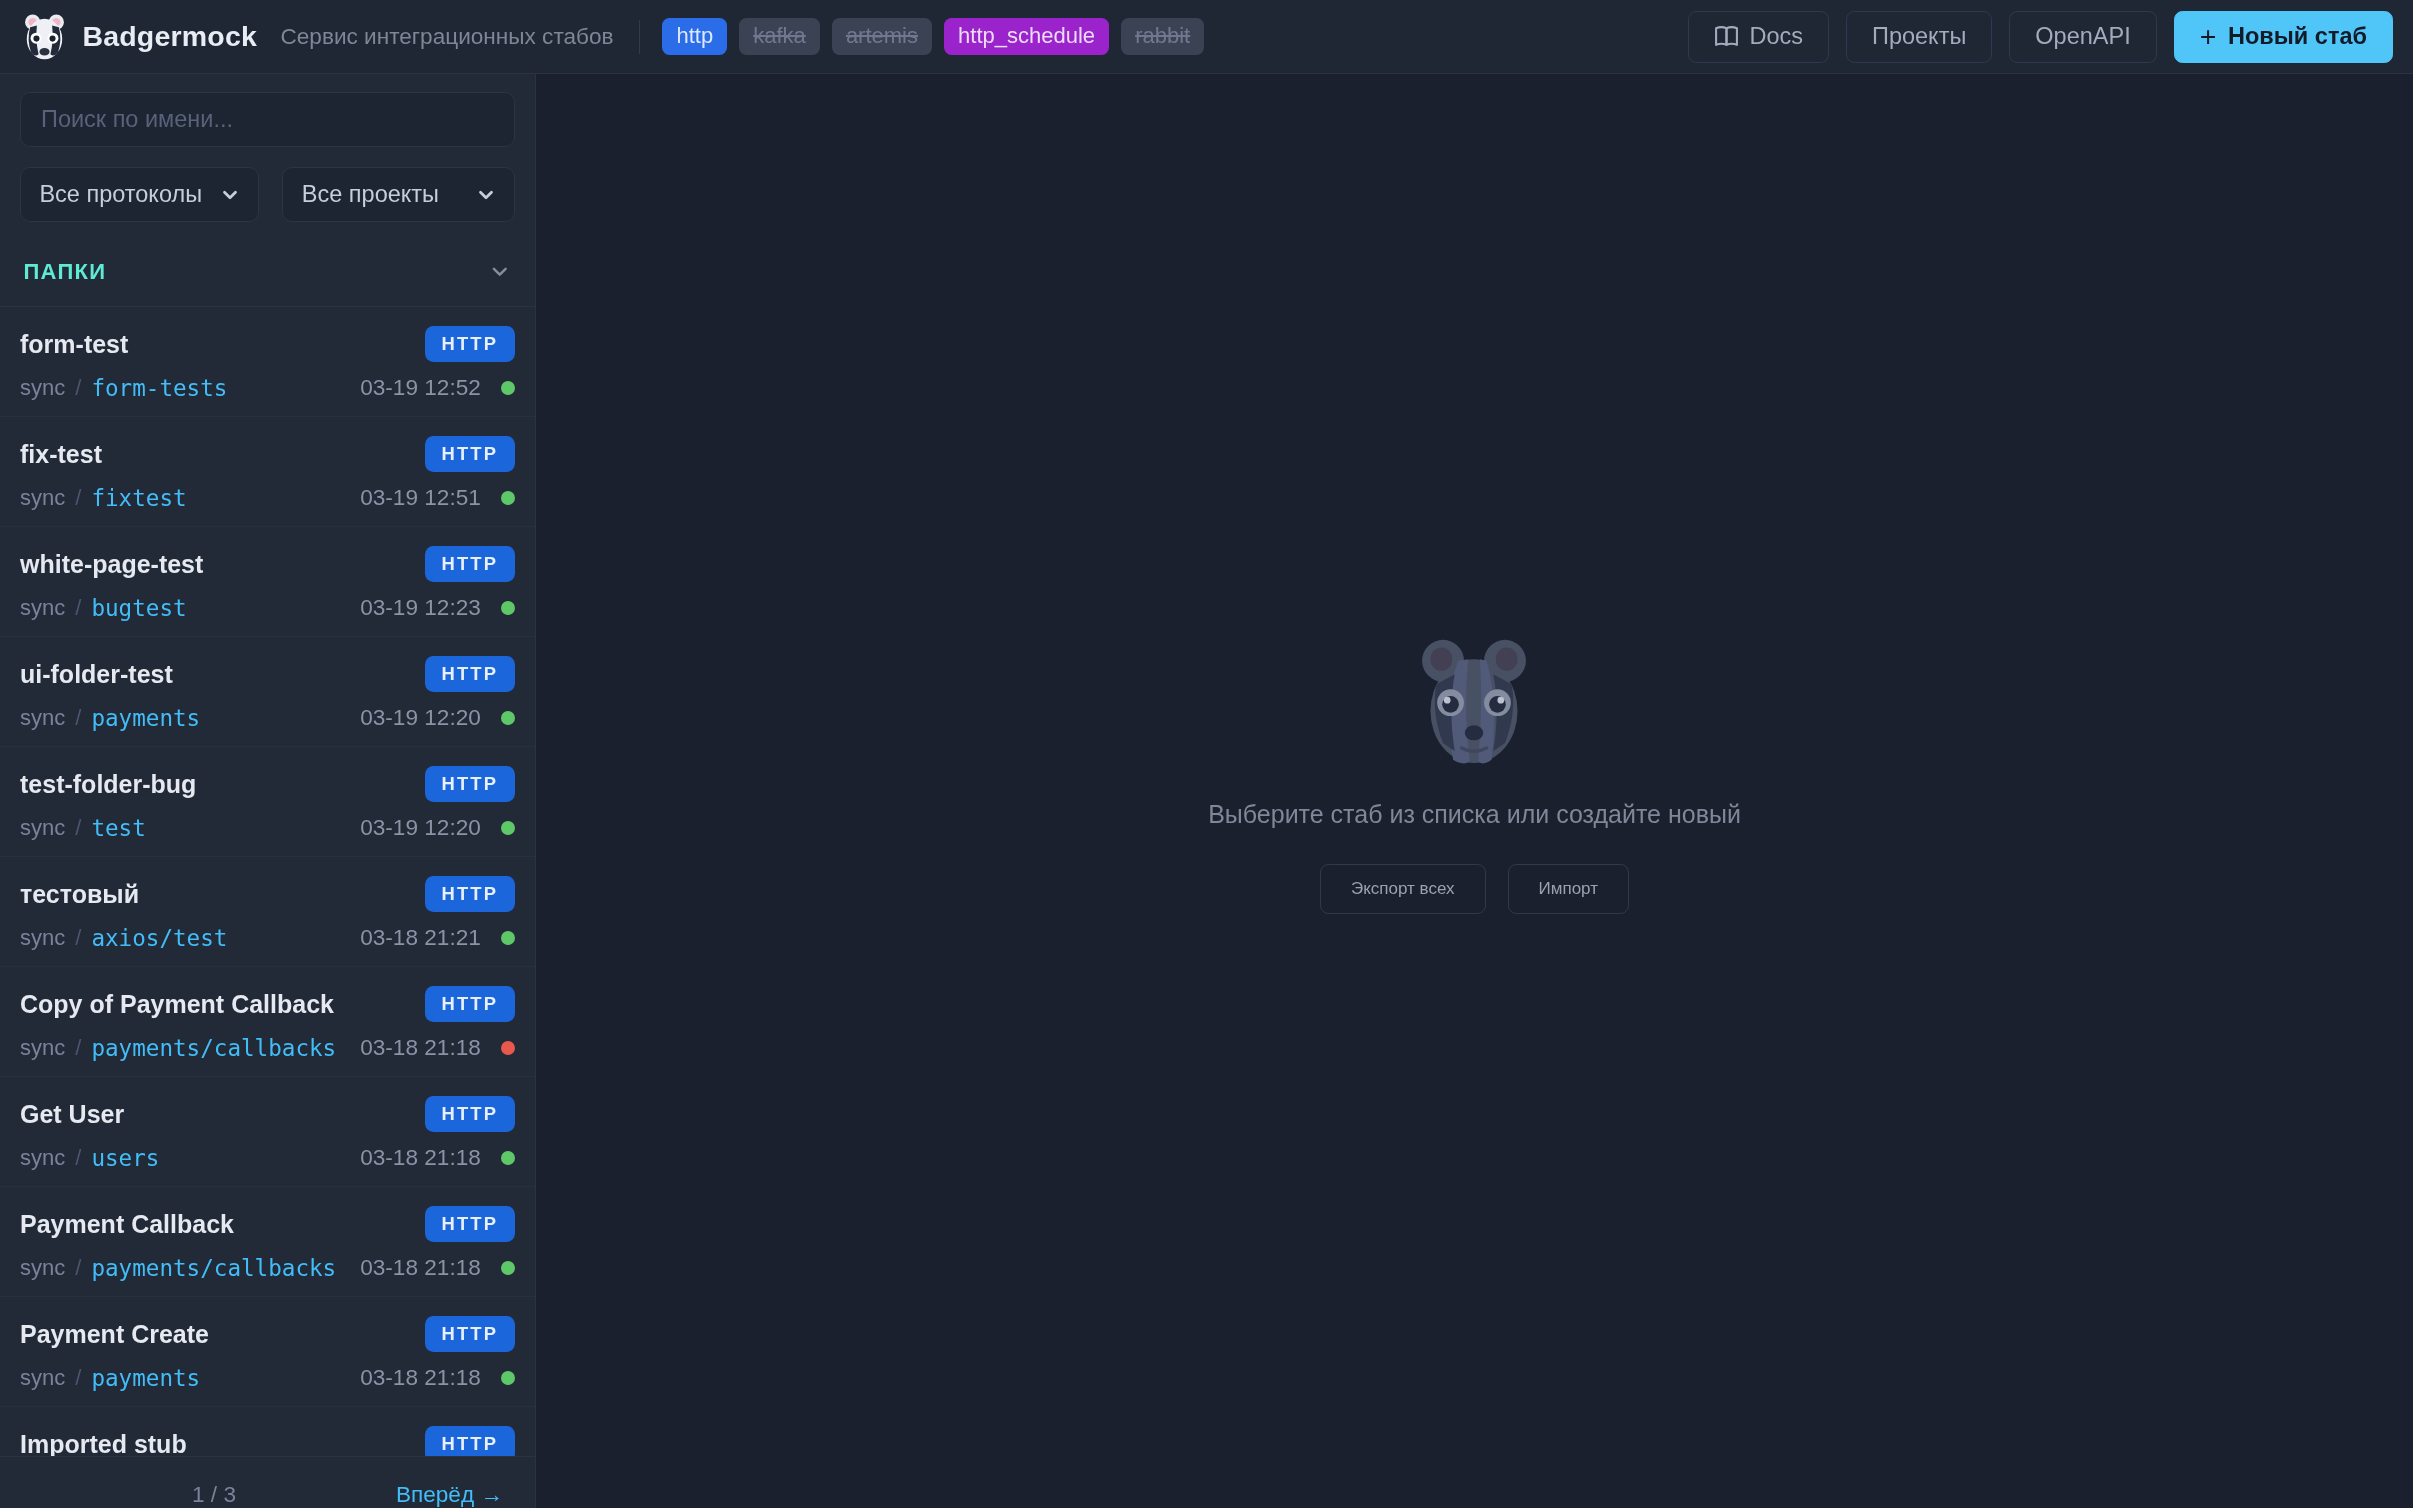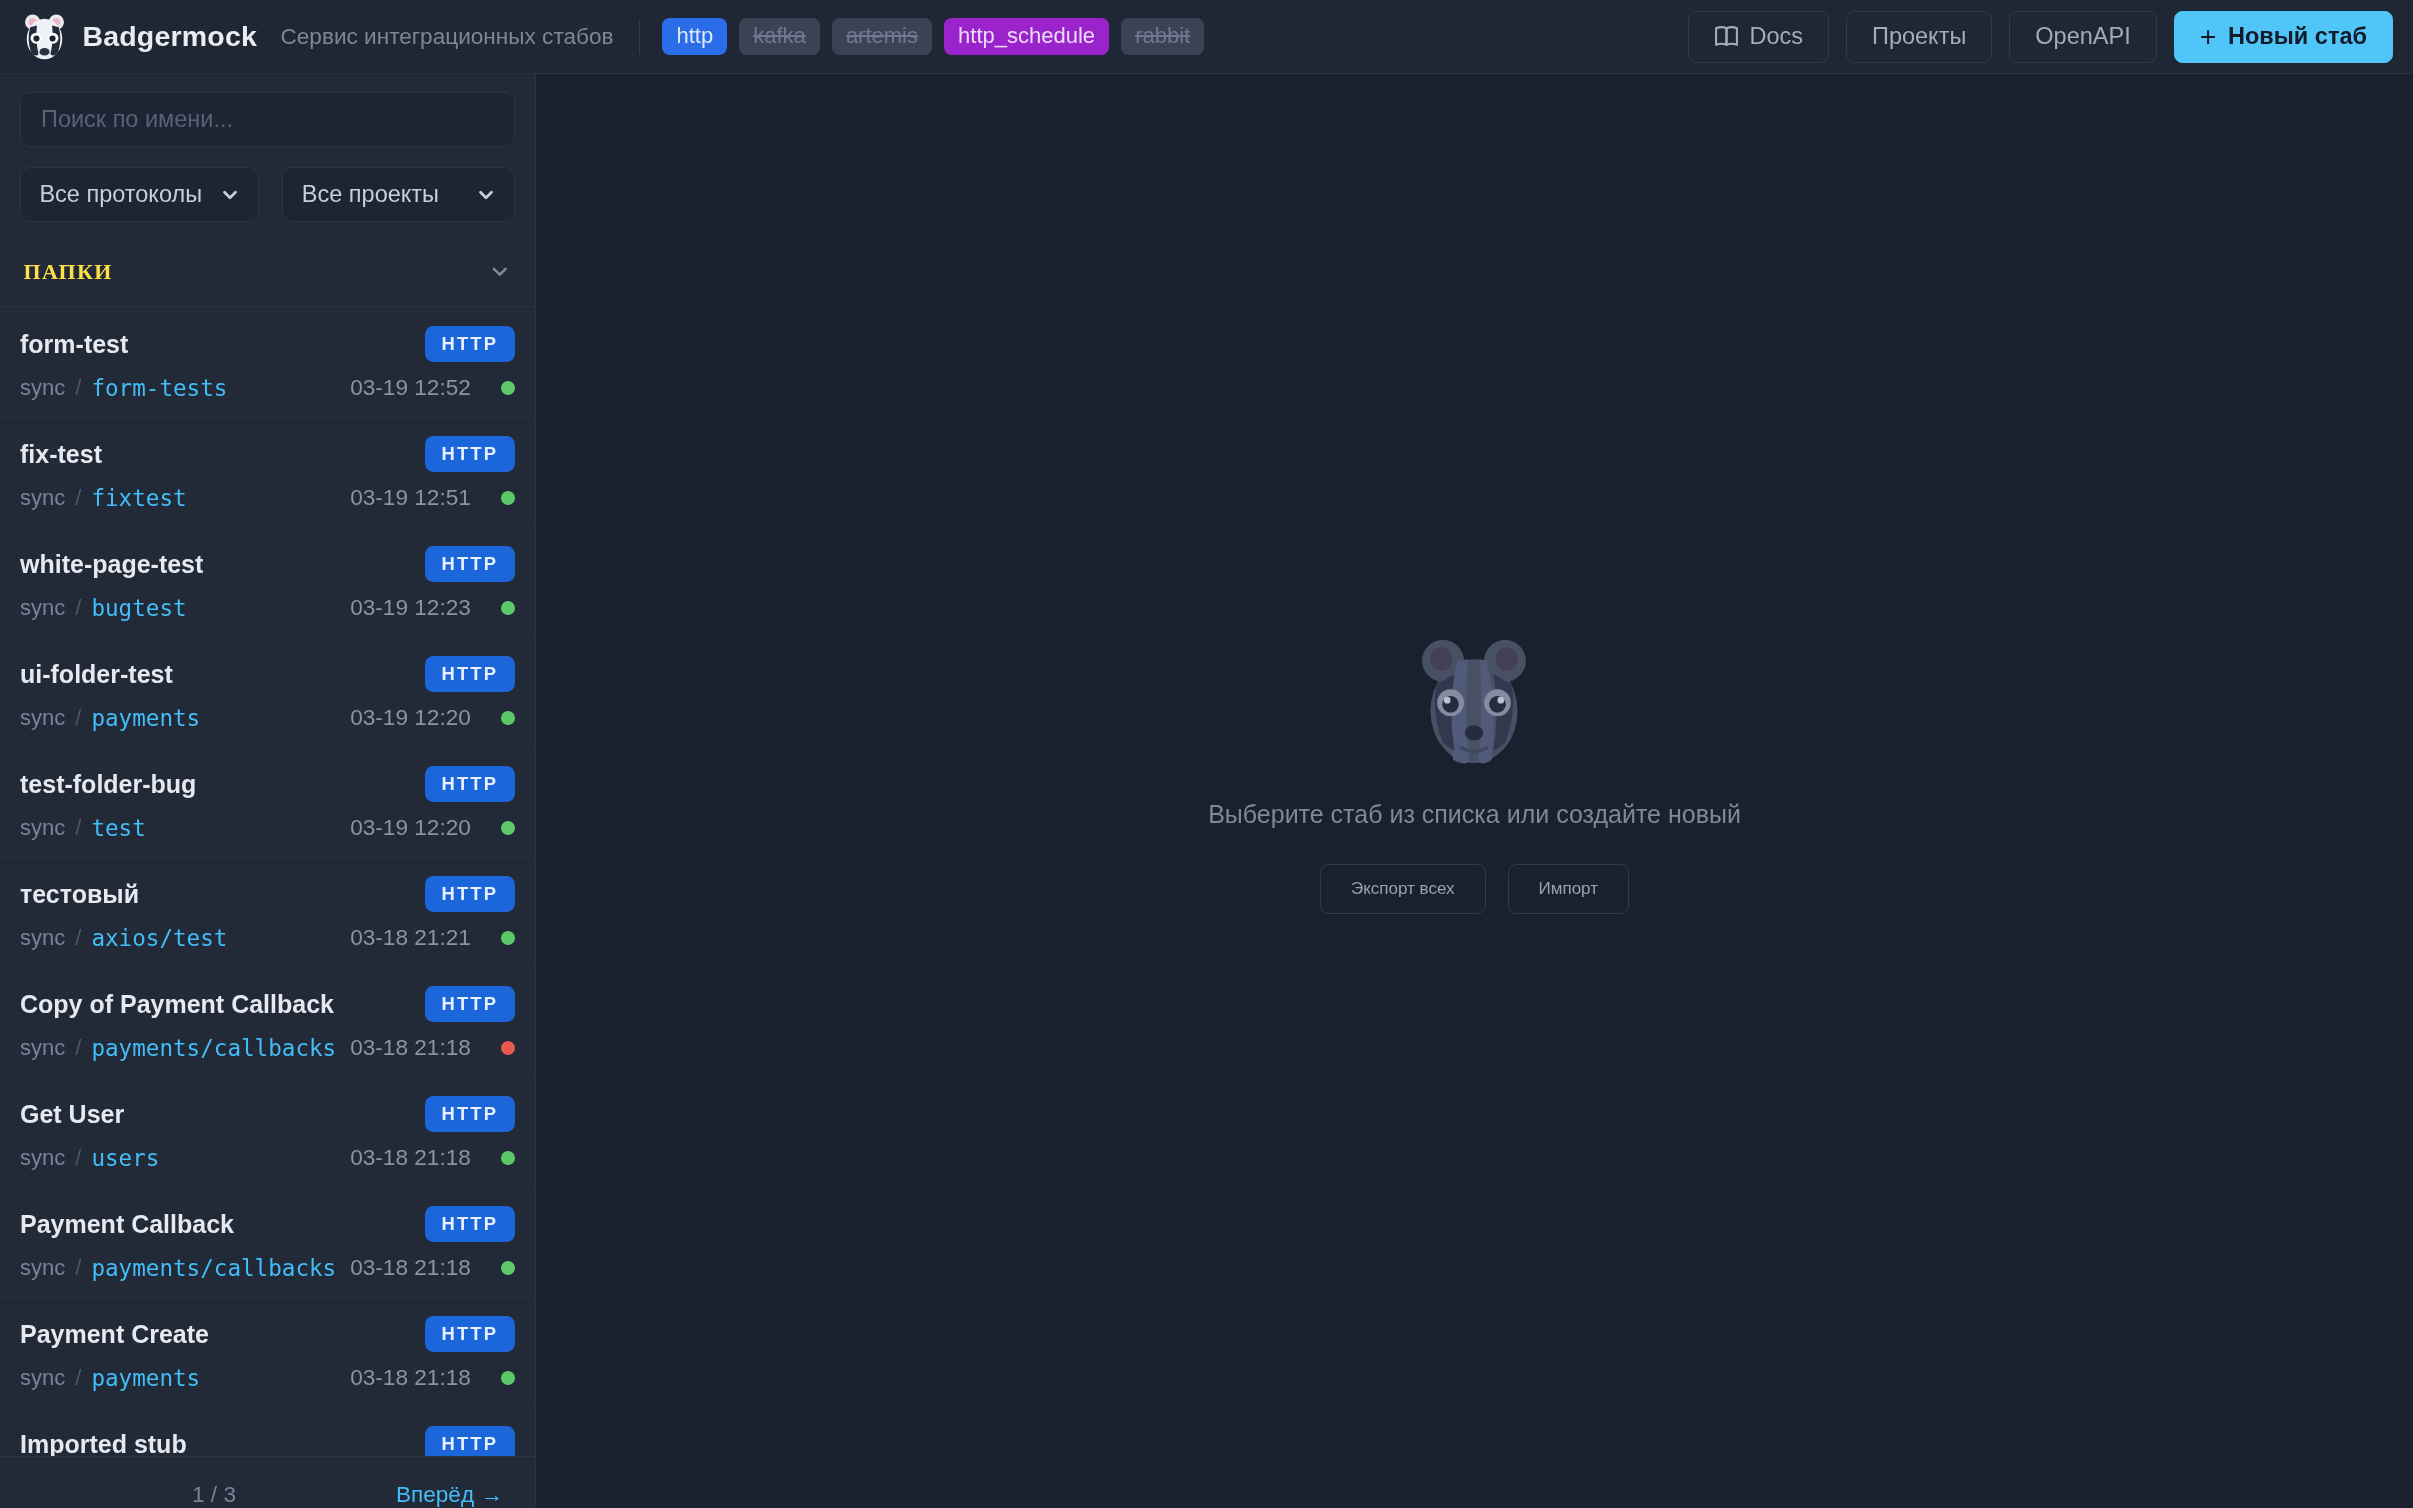--- a/index.html
+++ b/index.html
@@ -43,36 +43,36 @@
   .select { height:55px; background:#1d2432; border:1.7px solid #2c3546; border-radius:10px;
             display:flex; align-items:center; justify-content:space-between; gap:17px;
             padding:0 17px 0 18.4px; font-size:23.5px; color:#c6cddb; cursor:pointer; }
   .select:first-child { width:243px; }
   .select:last-child { width:236px; }
   .chev { color:#c6cddb; display:flex; }
 
   
   .folders-hdr { height:70px; flex:0 0 70px; display:flex; align-items:center; justify-content:space-between;
                  padding:0 23.5px 0 23.5px; border-bottom:1.7px solid #2a3243; cursor:pointer; }
-  .folders-hdr .lbl { font-size:22px; font-weight:700; letter-spacing:1.3px; color:#fde047;font-family:Liberation Serif, serif; }
+  .folders-hdr .lbl { font-size:22px; font-weight:700; letter-spacing:1.3px; color:#5eead4; }
   .folders-hdr .chev { color:#848da0; }
 
   
   .stub-list { flex:1; min-height:0; overflow:hidden; }
   .stub { height:110px; padding:19px 20px 0; border-bottom:1.7px solid #272f40; cursor:pointer; }
   .stub-top { display:flex; align-items:flex-start; justify-content:space-between; }
   .stub-name { font-size:25px; font-weight:600; color:#e6e9f0; padding-top:3.4px; }
   .badge { background:#1a66da; color:#e8f0ff; font-size:18.4px; font-weight:700; letter-spacing:2.1px;
            padding:7.5px 17px; border-radius:8.4px; line-height:1.1; }
   .stub-meta { display:flex; align-items:center; justify-content:space-between; margin-top:13.4px; }
   .meta-left { display:flex; align-items:center; gap:10px; min-width:0; }
   .mode { font-size:22px; color:#79839a; }
   .slash { font-size:22px; color:#4b5570; }
   .path { font-size:22.6px; color:#42bdf8; font-family:"DejaVu Sans Mono", monospace; white-space:nowrap; }
-  .meta-right { display:flex; align-items:center; gap:30px; flex:0 0 auto; }
+  .meta-right { display:flex; align-items:center; gap:20px; flex:0 0 auto; }
   .time { font-size:22.6px; color:#8b93a6; white-space:nowrap; }
   .dot { width:14.2px; height:14.2px; border-radius:50%; }
   .dot.green { background:#5ec868; }
   .dot.red { background:#e8584c; }
 
   
   .pager { height:52px; flex:0 0 52px; border-top:1.7px solid #2a3243; display:flex; align-items:flex-end;
            padding:0 32px; }
   .pager-center { flex:1; display:flex; justify-content:center; }
   .page-info { font-size:22.6px; color:#79839a; }

